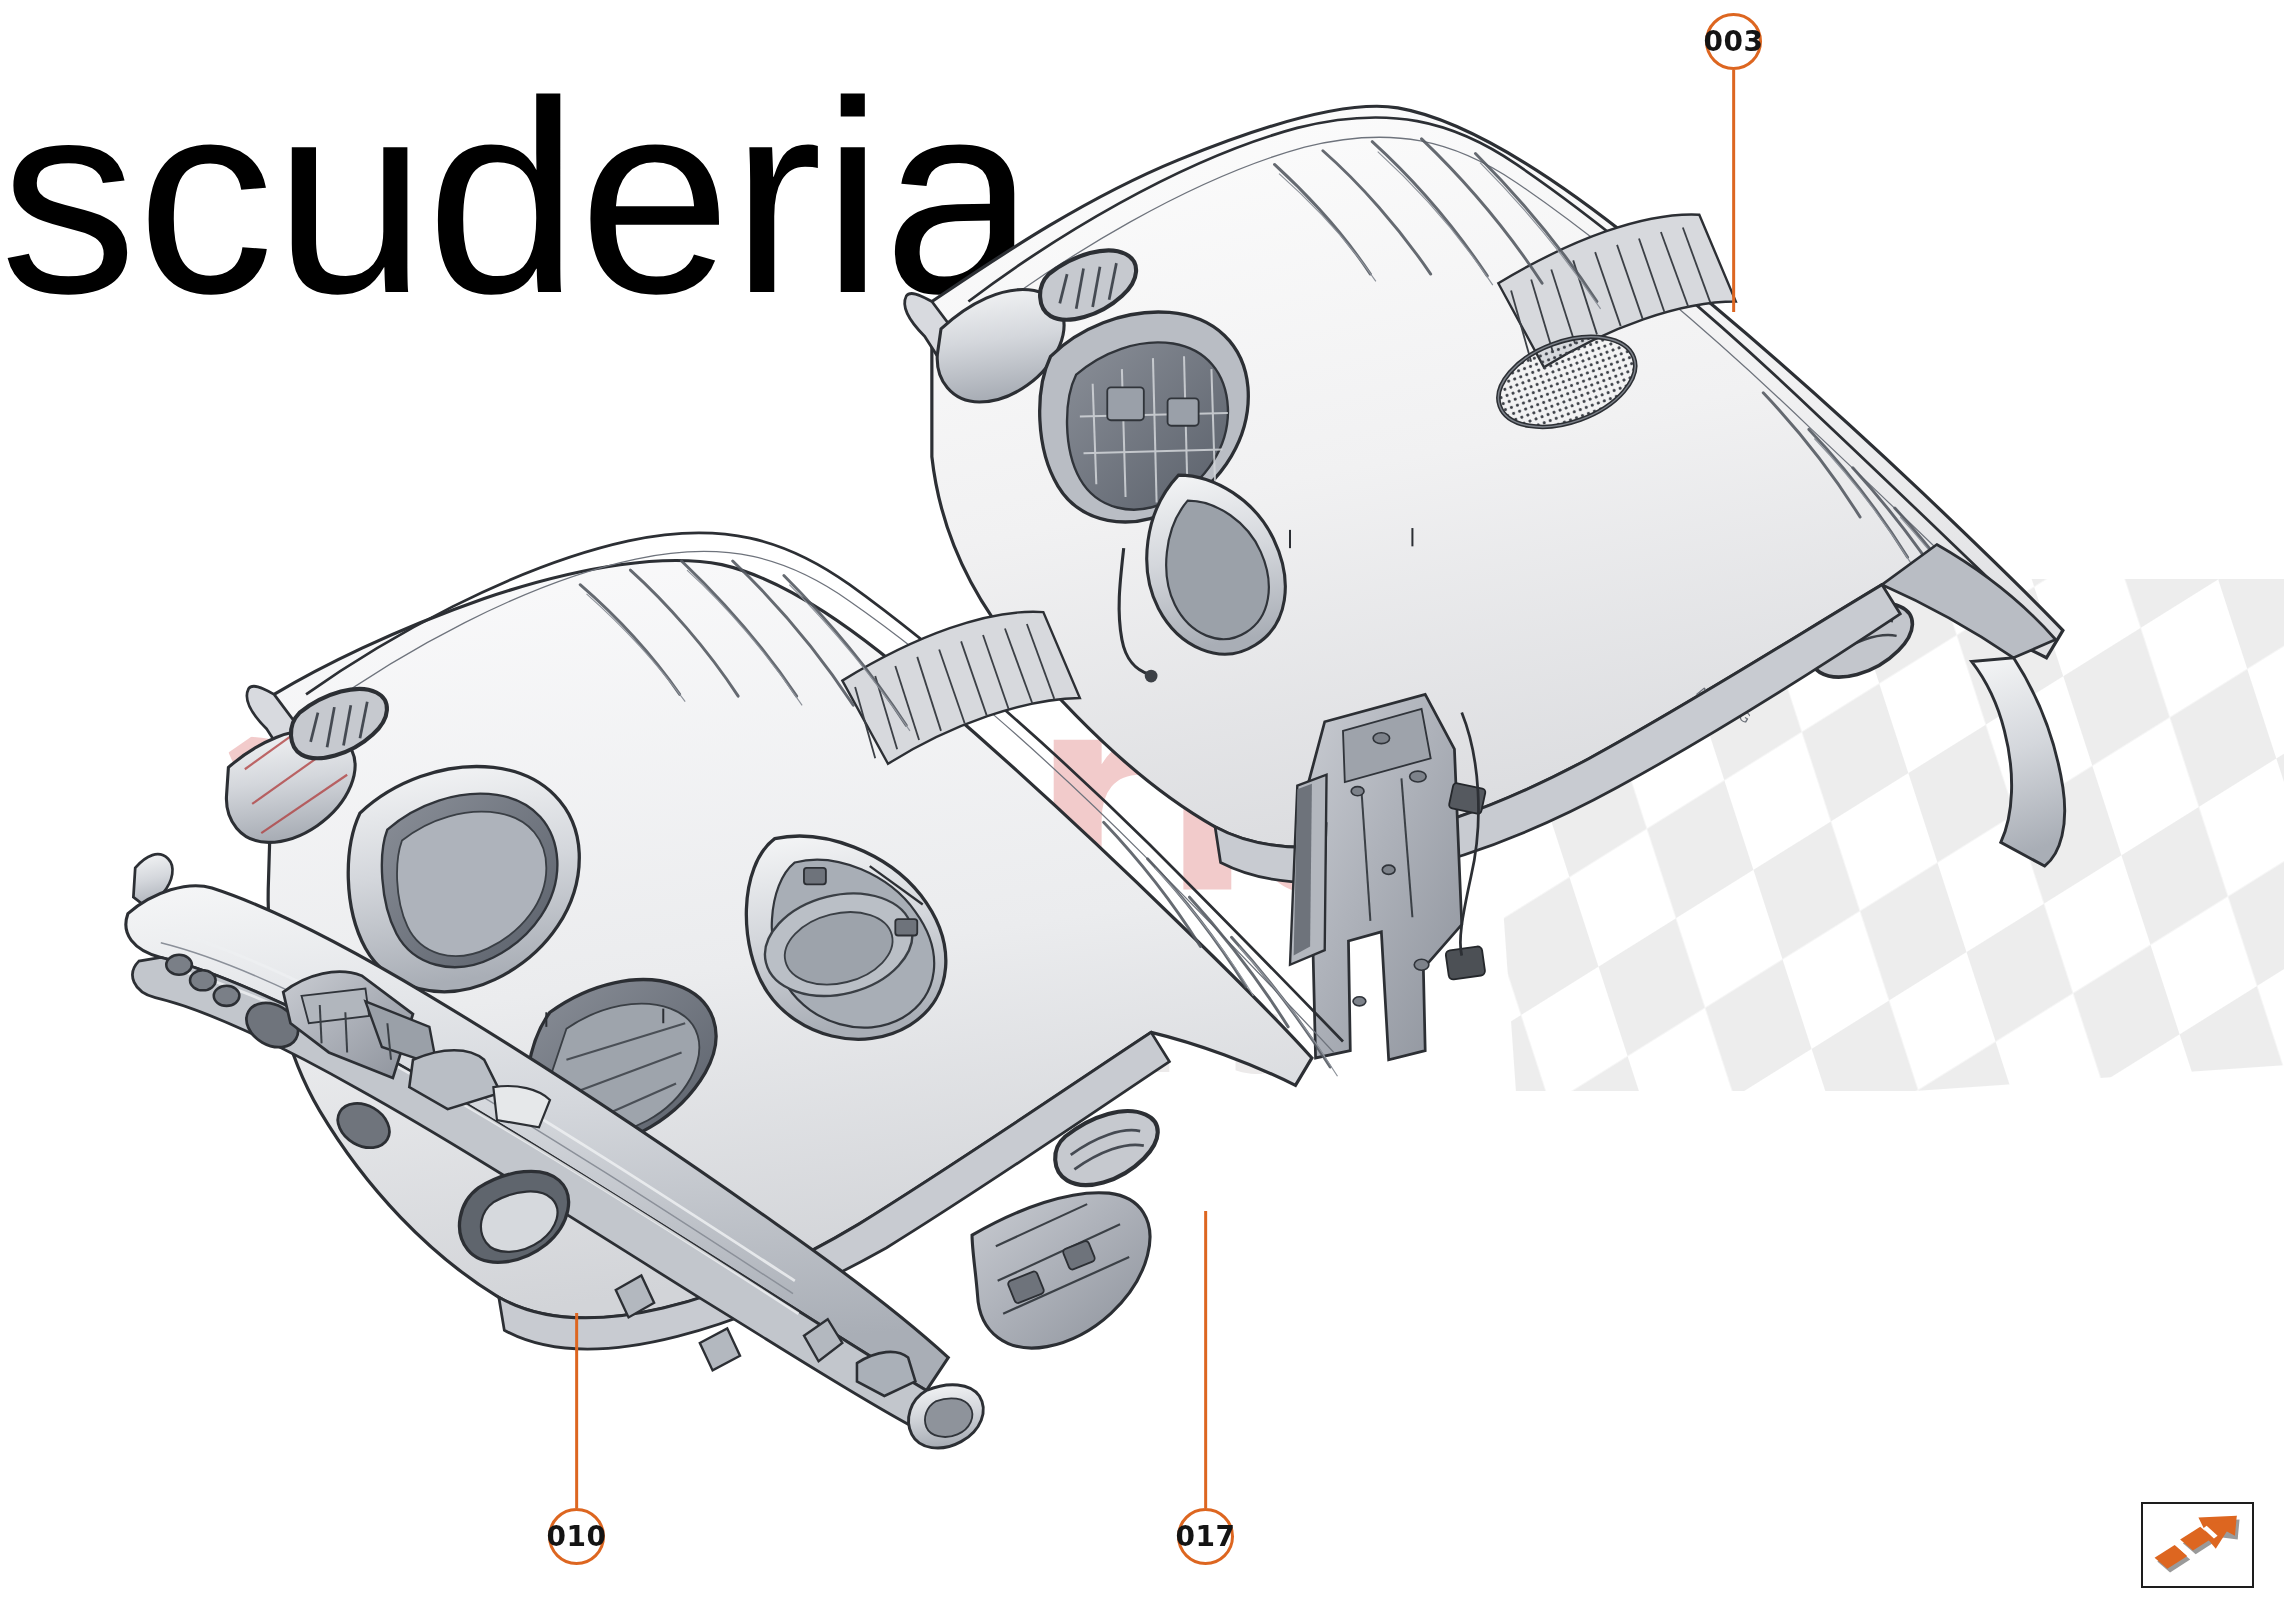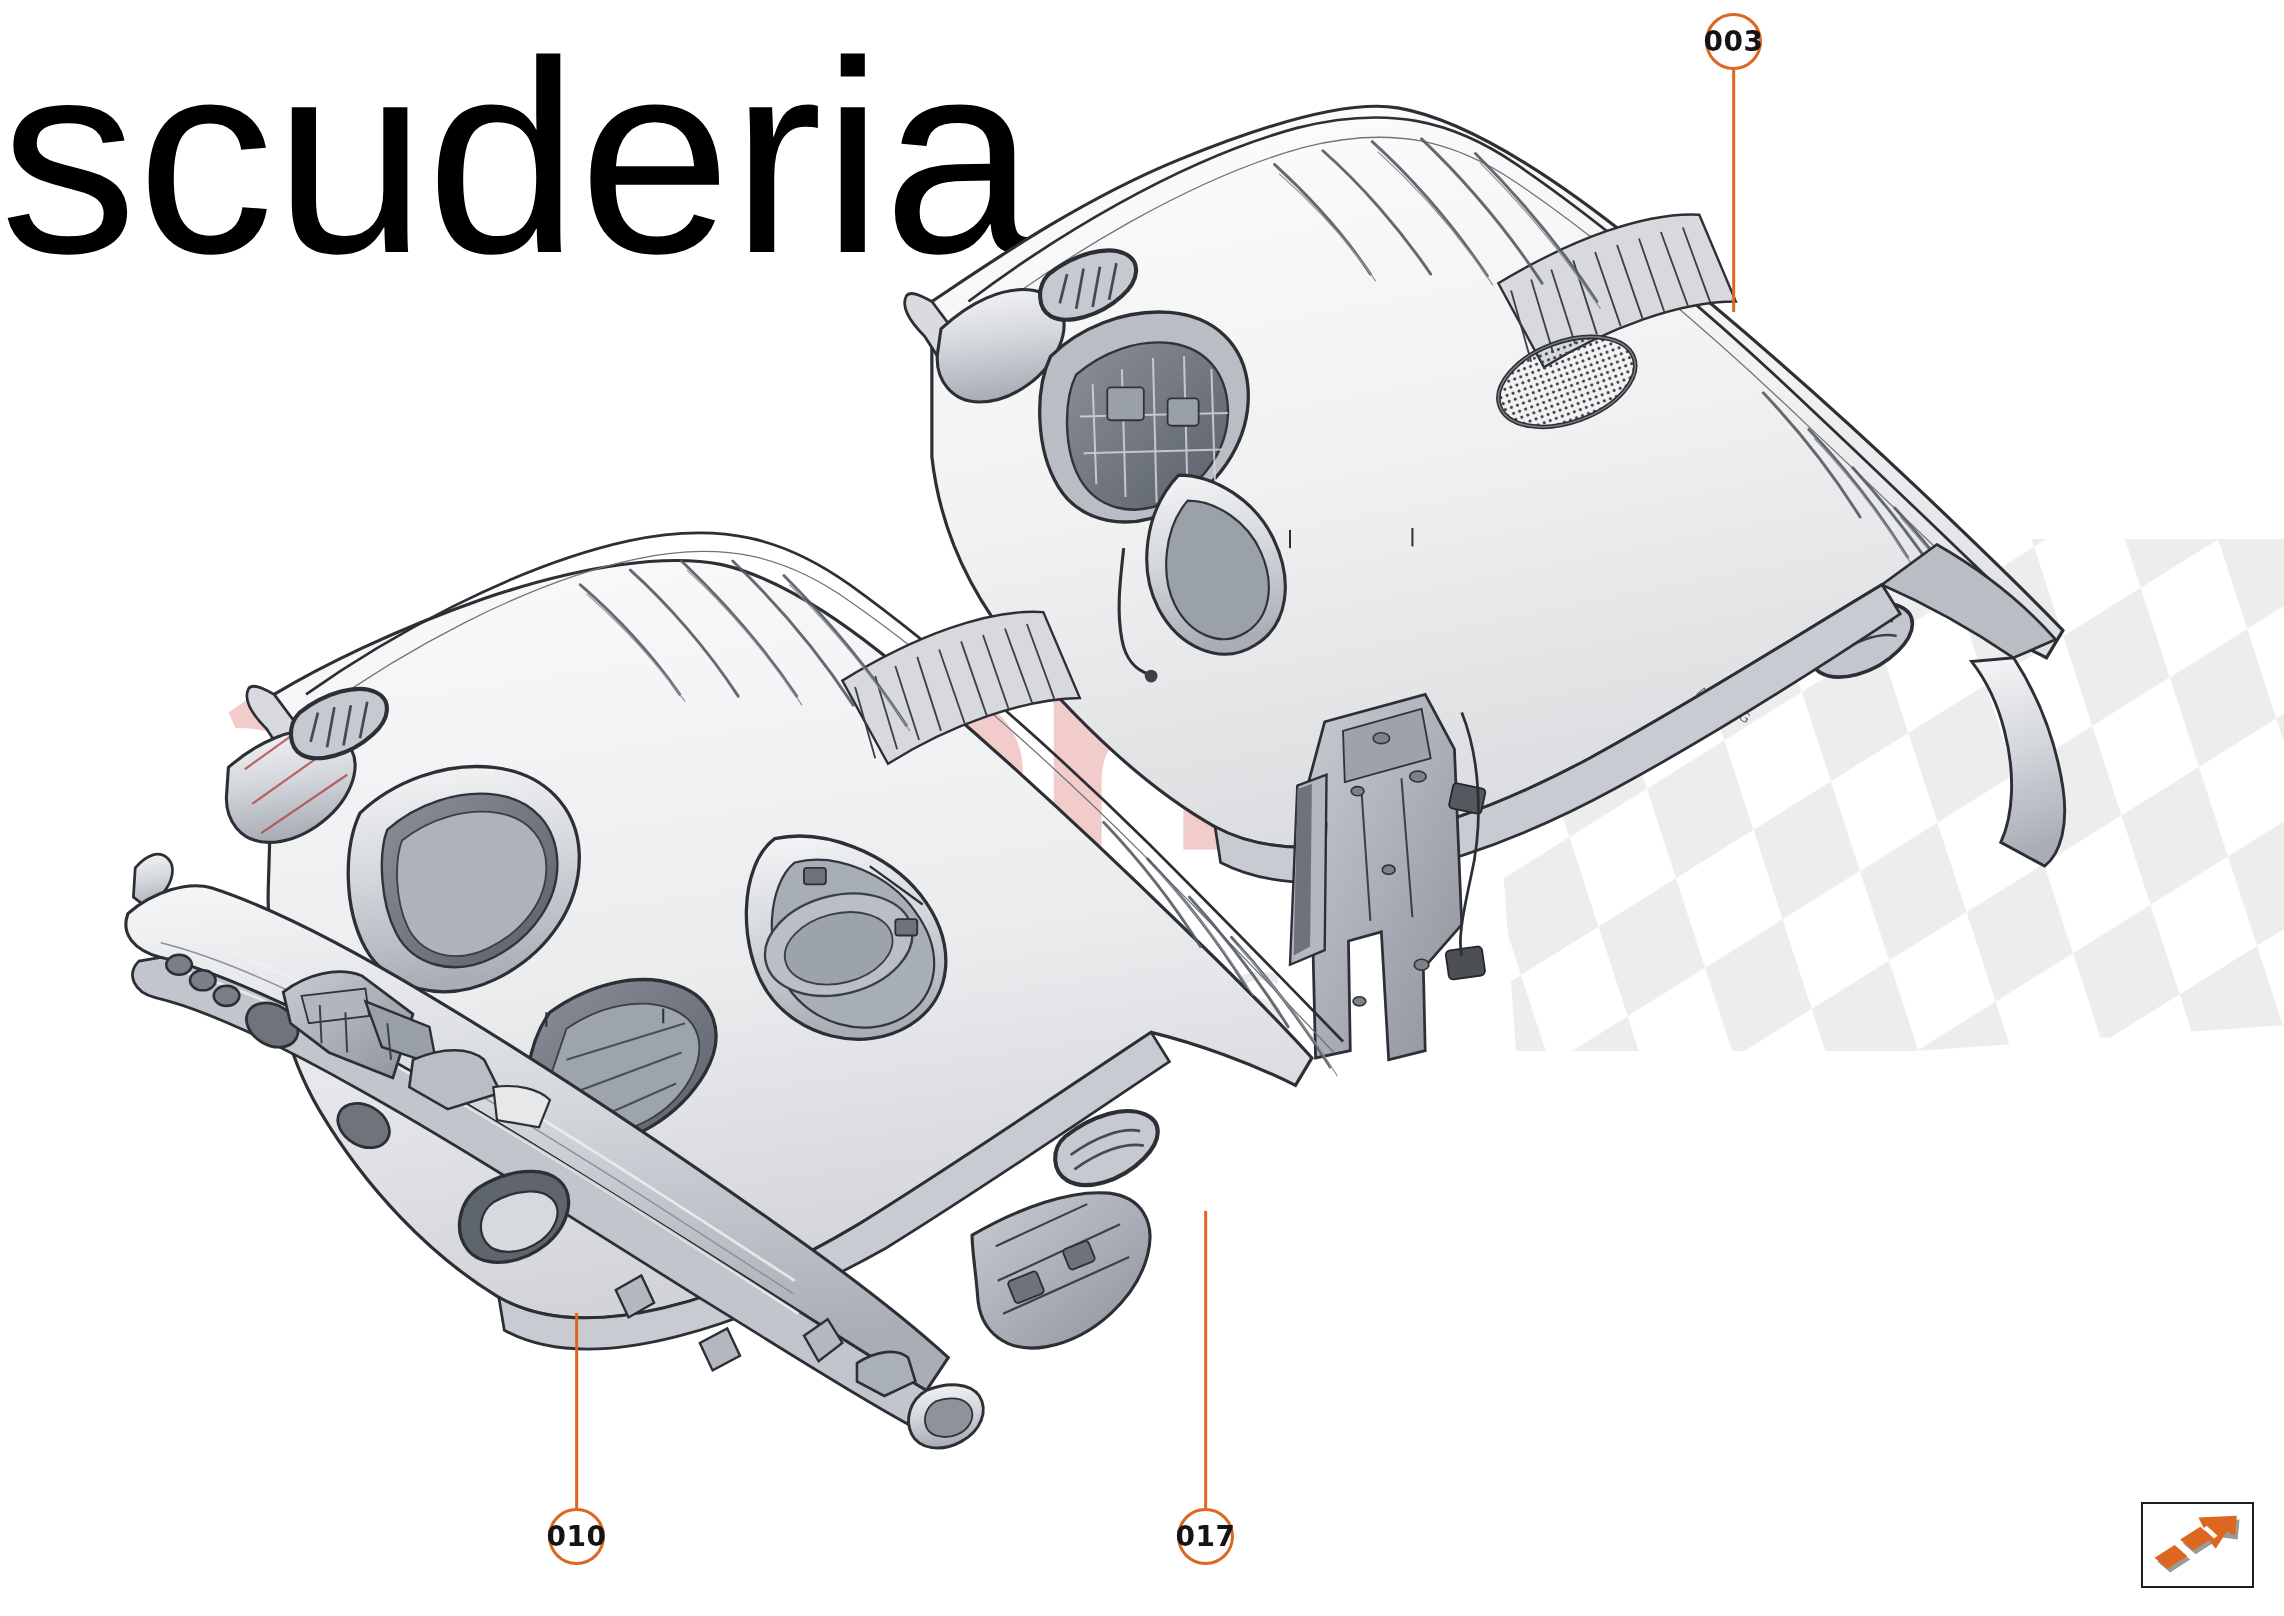--- a/index.html
+++ b/index.html
@@ -4,21 +4,21 @@
 <style>
   html,body{margin:0;padding:0;background:#ffffff;}
   body{
     width:2284px;height:1616px;
     font-family:"Liberation Sans", sans-serif;
     overflow:hidden;position:relative;
   }
   #stage{position:absolute;inset:0;width:2284px;height:1616px;background:#fff;}
 
   
-  .wm-layer{position:absolute;inset:0;pointer-events:none;}
+  .wm-layer{position:absolute;inset:0;pointer-events:none;margin-top:40px;}
   .wm-flag{
     position:absolute;left:1499px;top:539px;width:822px;height:512px;
     opacity:.55;
   }
   .wm-scuderia{left:155px;top:603px;font-size:274px;}
   .wm-sub{
     position:absolute;left:340px;top:932px;
     font-family:"DejaVu Sans", sans-serif;
     font-weight:400;font-size:108px;color:#eceaea;
     letter-spacing:58px;white-space:nowrap;

